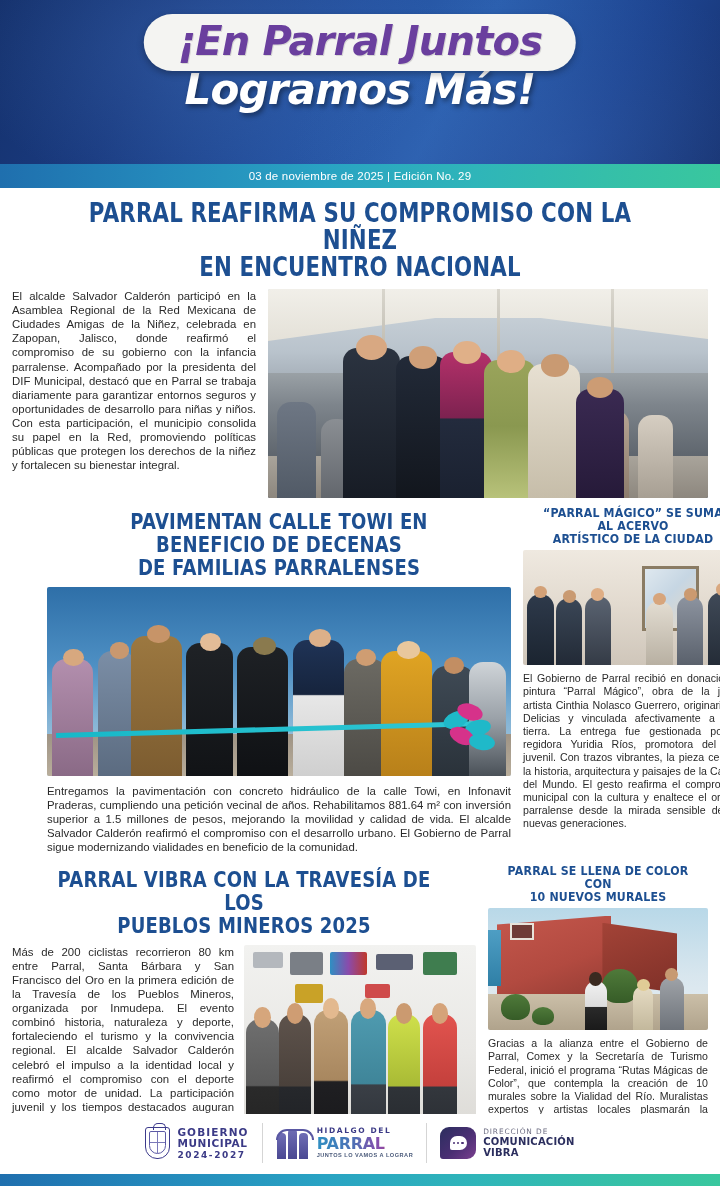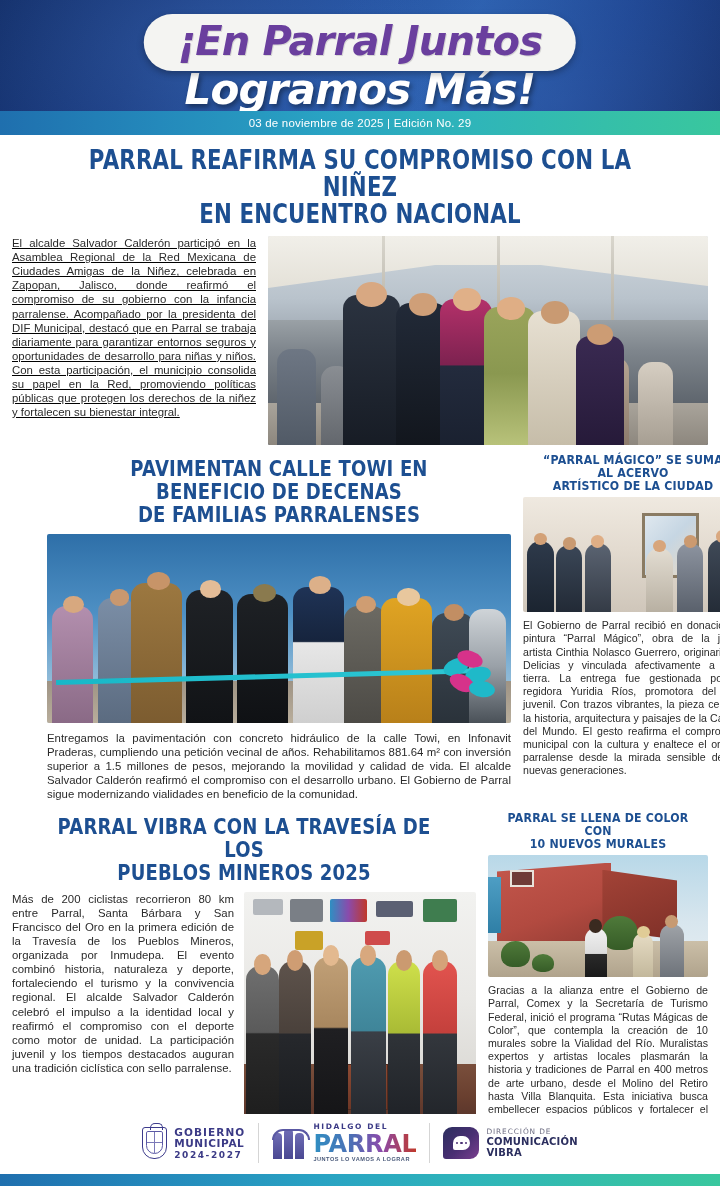--- a/index.html
+++ b/index.html
@@ -16,21 +16,21 @@
     position: relative;
     width: 720px;
     height: 1186px;
     background: #ffffff;
   }
 
   
   .masthead {
     position: relative;
     width: 720px;
-    height: 111px;
+    height: 164px;
     background: linear-gradient(118deg,
         #14306b 0%,
         #1a3b80 22%,
         #24519f 45%,
         #2b5fae 62%,
         #1e4591 82%,
         #16316f 100%);
     overflow: hidden;
   }
   .masthead::before {
@@ -135,21 +135,21 @@
   }
 
   .photo {
     position: relative;
     overflow: hidden;
     background: #c9cdd2;
   }
 
   
   .art1 { display: flex; gap: 12px; align-items: flex-start; }
-  .art1 .col-text { width: 244px; flex: none; text-decoration: underline; }
+  .art1 .col-text { width: 244px; flex: none; }
   .art1 .col-photo { flex: 1; }
   .ph-assembly { height: 209px; border-radius: 2px; }
 
   
   .row2 { display: flex; gap: 12px; align-items: flex-start; margin-top: 2px; margin-left: 35px; }
   .row2 .left { width: 464px; flex: none; }
   .row2 .right { width: 220px; flex: none; }
   .ph-ribbon { height: 189px; border-radius: 2px; }
   .ph-painting { height: 115px; border-radius: 2px; }
   .cap2 { margin-top: 8px; }
@@ -315,21 +315,21 @@
   .arch::after{
     content:""; position:absolute; left:0; top:2px; width:34px; height:9px;
     border:2.5px solid #5a58a3; border-bottom:none; border-radius:17px 17px 0 0;
   }
   .parral-text { line-height:1; }
   .parral-text .p1 {
     font-family:"DejaVu Sans", sans-serif; font-weight:bold; font-size:7.5px;
     letter-spacing:1.6px; color:#3b3a86; display:block;
   }
   .parral-text .p2 {
-    font-family:"DejaVu Sans", sans-serif; font-weight:bold; font-size:24px;
+    font-family:"DejaVu Sans", sans-serif; font-weight:bold; font-size:16px;
     letter-spacing:-.3px; display:block; margin:1px 0 1px;
     background: linear-gradient(90deg,#2f8fc2 0%,#4e6fb5 38%,#8a4bab 66%,#c0392b 100%);
     -webkit-background-clip: text; background-clip: text; color: transparent;
   }
   .parral-text .p3 {
     font-size:5.6px; letter-spacing:.5px; color:#4a5a7a; display:block;
     font-weight:bold;
   }
 
   .comm-mark {

